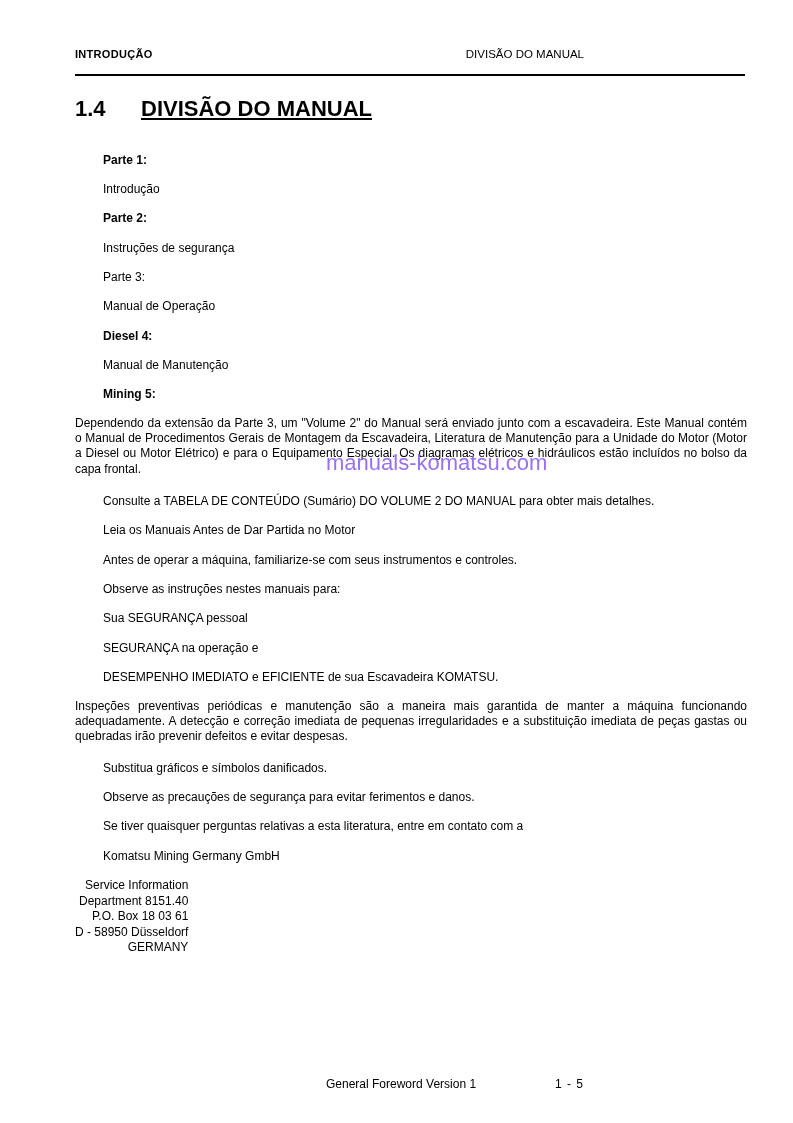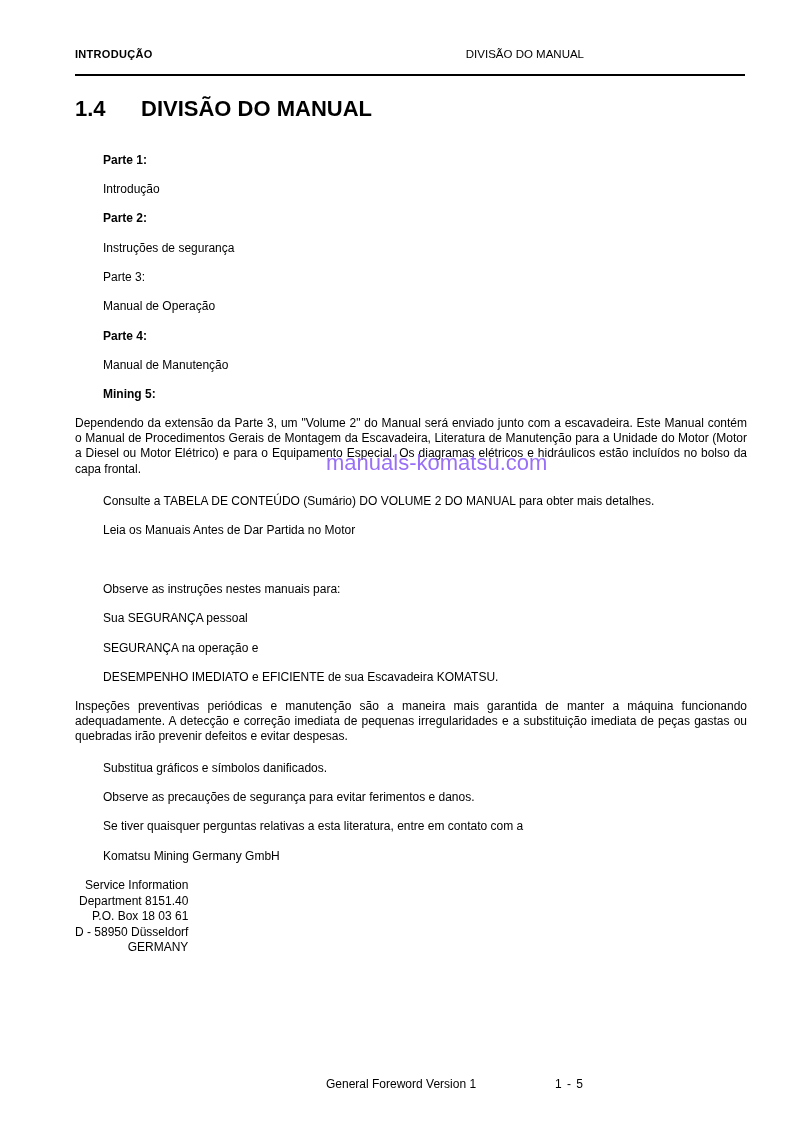--- a/index.html
+++ b/index.html
@@ -2,21 +2,21 @@
 <html><head>
   <meta charset="utf-8">
   <style>
     html, body { margin: 0; padding: 0; background: #ffffff; }
     body { width: 793px; height: 1123px; position: relative; overflow: hidden;
            font-family: "Liberation Sans", "DejaVu Sans", sans-serif; color: #000; }
     .page { position: absolute; left: 0; top: 0; width: 632px; height: 1123px; }
     .hdr-left { position: absolute; left: 75px; top: 48px; font-size: 11px; font-weight: bold; letter-spacing: 0.3px; }
     .hdr-right { position: absolute; right: 48px; top: 48px; font-size: 11.5px; }
     .hdr-rule { position: absolute; left: 75px; top: 74px; width: 670px; height: 2px; background: #000; }
-    .title { position: absolute; left: 75px; top: 96px; font-size: 22px; font-weight: bold; }
+    .title { position: absolute; left: 75px; top: 96px; font-size: 22px; font-weight: bold; text-decoration: underline; }
     .title .num { display: inline-block; width: 66px; }
     .t { position: absolute; left: 75px; font-size: 12px; line-height: 15px; white-space: nowrap; padding-left: 28px; }
     .b { font-weight: bold; }
     .para { position: absolute; left: 75px; width: 672px; font-size: 12px; line-height: 15.2px; text-align: justify; }
     .addr { position: absolute; left: 75px; top: 878px; font-size: 12px; line-height: 15.5px; }
     .addr div { white-space: nowrap; text-align: right; }
     .watermark { position: absolute; left: 326px; top: 450px; font-size: 22px; color: #8b5cf6; opacity: 0.88; white-space: nowrap; }
     .ftr-center { position: absolute; left: 326px; top: 1077px; font-size: 12px; }
     .ftr-right { position: absolute; right: 48px; top: 1077px; font-size: 12px; letter-spacing: 1px; }
   </style>
@@ -32,27 +32,28 @@
   <div class="title">
     <span class="num">1.4</span><span>DIVISÃO DO MANUAL</span>
   </div>
 
   <div class="t b" style="top:153px">Parte 1:</div>
   <div class="t" style="top:182px">Introdução</div>
   <div class="t b" style="top:211px">Parte 2:</div>
   <div class="t" style="top:241px">Instruções de segurança</div>
   <div class="t" style="top:270px">Parte 3:</div>
   <div class="t" style="top:299px">Manual de Operação</div>
-  <div class="t b" style="top:329px">Parte 4:</div>
+  <div class="t b" style="top:329px">Diesel 4:</div>
   <div class="t" style="top:358px">Manual de Manutenção</div>
   <div class="t b" style="top:387px">Mining 5:</div>
 
   <div class="para" style="top:416px">Dependendo da extensão da Parte 3, um "Volume 2" do Manual será enviado junto com a escavadeira. Este Manual contém o Manual de Procedimentos Gerais de Montagem da Escavadeira, Literatura de Manutenção para a Unidade do Motor (Motor a Diesel ou Motor Elétrico) e para o Equipamento Especial. Os diagramas elétricos e hidráulicos estão incluídos no bolso da capa frontal.</div>
   <div class="t" style="top:494px">Consulte a TABELA DE CONTEÚDO (Sumário) DO VOLUME 2 DO MANUAL para obter mais detalhes.</div>
   <div class="t" style="top:523px">Leia os Manuais Antes de Dar Partida no Motor</div>
+  <div class="t" style="top:553px">Antes de operar a máquina, familiarize-se com seus instrumentos e controles.</div>
   <div class="t" style="top:582px">Observe as instruções nestes manuais para:</div>
   <div class="t" style="top:611px">Sua SEGURANÇA pessoal</div>
   <div class="t" style="top:641px">SEGURANÇA na operação e</div>
   <div class="t" style="top:670px">DESEMPENHO IMEDIATO e EFICIENTE de sua Escavadeira KOMATSU.</div>
 
   <div class="para" style="top:699px">Inspeções preventivas periódicas e manutenção são a maneira mais garantida de manter a máquina funcionando adequadamente. A detecção e correção imediata de pequenas irregularidades e a substituição imediata de peças gastas ou quebradas irão prevenir defeitos e evitar despesas.</div>
   <div class="t" style="top:761px">Substitua gráficos e símbolos danificados.</div>
   <div class="t" style="top:790px">Observe as precauções de segurança para evitar ferimentos e danos.</div>
   <div class="t" style="top:819px">Se tiver quaisquer perguntas relativas a esta literatura, entre em contato com a</div>
   <div class="t" style="top:849px">Komatsu Mining Germany GmbH</div>

